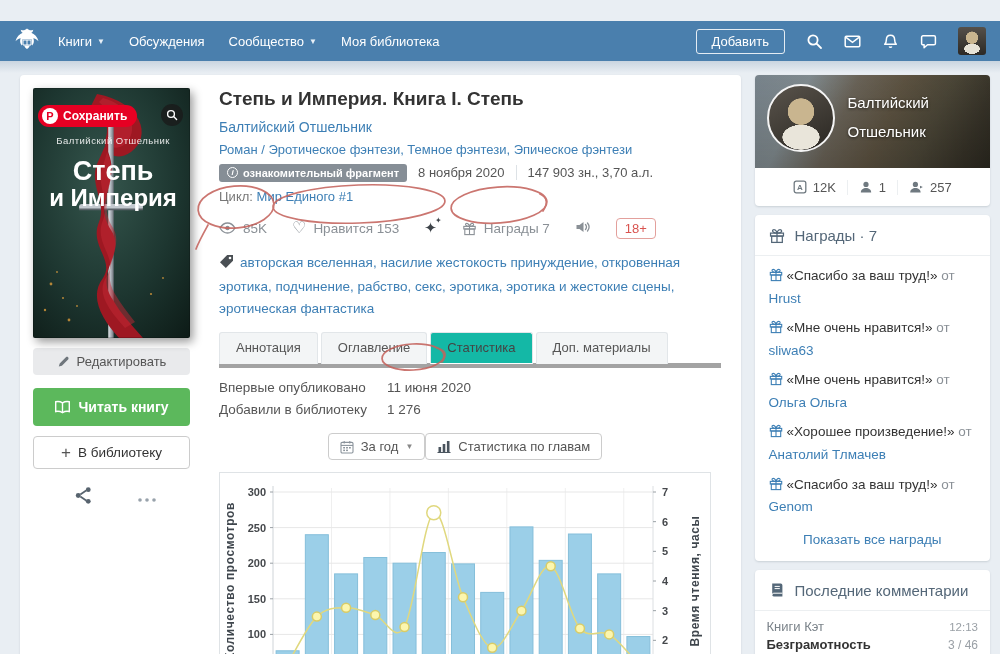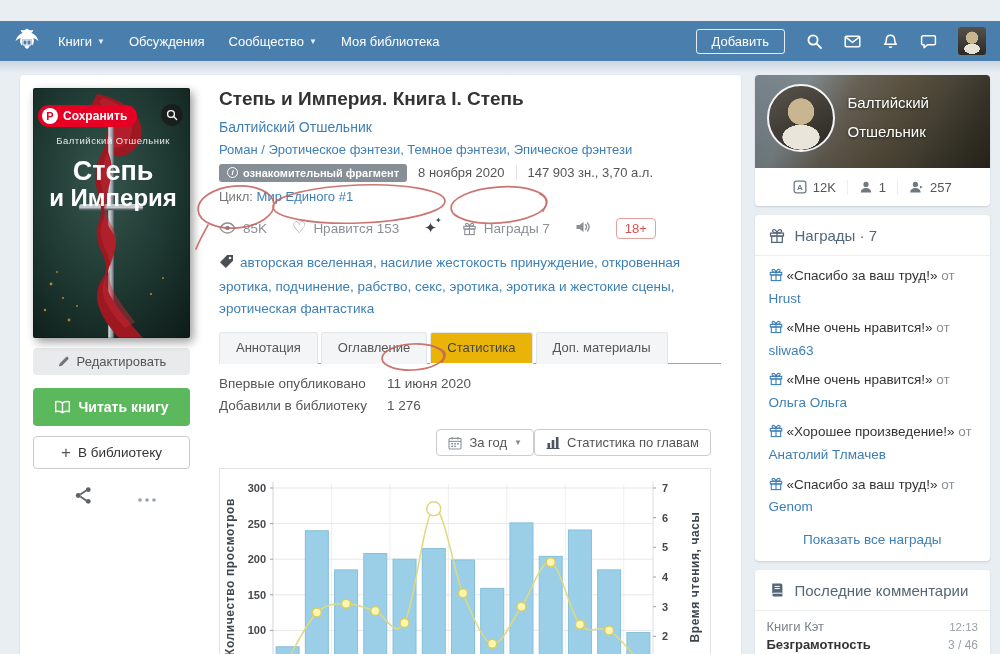--- a/index.html
+++ b/index.html
@@ -66,29 +66,29 @@
   .cycle { margin-top:7px; font-size:13px; color:#777; }
   .cycle a { color:#3d7fb5; cursor:pointer; }
   .stats-row { margin-top:14px; display:flex; align-items:center; gap:25px; color:#8a9096; font-size:13.5px; }
   .stat { display:flex; align-items:center; gap:7px; cursor:pointer; }
   .heart { font-size:16px; line-height:1; }
   .sparkle { color:#3d4349; font-size:15px; position:relative; }
   .sparkle i { position:absolute; font-size:8px; top:-3px; right:-5px; font-style:normal; }
   .age-badge { border:1px solid #e3a09c; color:#d9534f; padding:2px 8px; border-radius:4px; font-size:13px; }
   .tags-row { margin-top:13px; font-size:13.5px; line-height:1.62; color:#3d7fb5; }
   .tag-ico { display:inline-block; vertical-align:-2px; margin-right:6px; }
-  .tabs { margin-top:13px; display:flex; border-bottom:1px solid #a3a3a3; }
+  .tabs { margin-top:13px; display:flex; border-bottom:5px solid #a3a3a3; }
   .tab { padding:7px 16px 8px; font-size:13px; color:#555; background:#f3f5f6;
     border:1px solid #e2e6e9; border-bottom:none; border-radius:3px 3px 0 0; margin-right:3px;
     margin-bottom:-1px; cursor:pointer; }
-  .tab.active { background:#eab308; color:#444; border-bottom:1px solid #fff; }
+  .tab.active { background:#14b8a6; color:#444; border-bottom:1px solid #fff; }
   .info-rows { margin-top:12px; font-size:13.5px; color:#555; }
   .info-row { display:flex; margin-bottom:7px; }
   .info-label { width:168px; flex-shrink:0; }
-  .controls-row { margin-top:16px; width:492px; display:flex; justify-content:flex-end; }
+  .controls-row { margin-top:16px; width:492px; display:flex; justify-content:center; }
   .ctl-btn { border:1px solid #ccc; background:#fff; border-radius:4px; padding:5px 11px;
     font-size:13px; color:#555; font-family:inherit; display:flex; align-items:center; gap:7px; cursor:pointer; }
   .ctl-btn .caret { font-size:8px; color:#888; }
   .chart-box { margin-top:12px; width:492px; height:262px; border:1px solid #dfe3e6; background:#fff;
     padding:1px; }
   #chart-svg text { font-family:"Liberation Sans", sans-serif; }
   .tick { font-size:11px; font-weight:700; fill:#45484c; }
   .xtick { font-size:11px; fill:#4a4d50; }
   .xtick.bold { font-weight:700; }
   .axis-title { font-size:12px; font-weight:700; fill:#3f464d; letter-spacing:.6px; }

